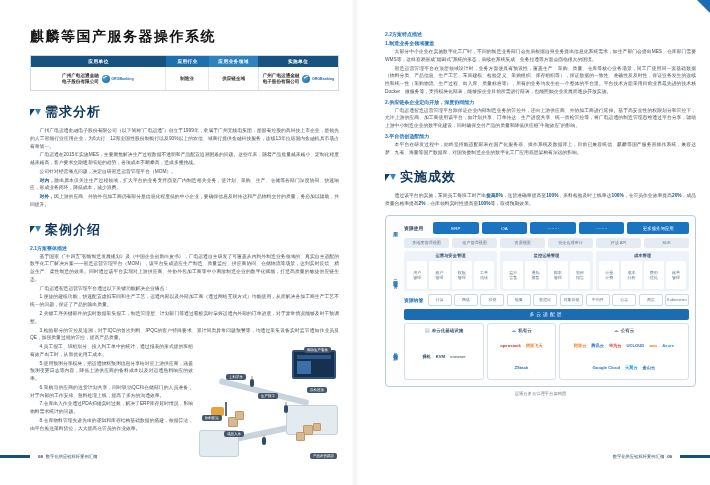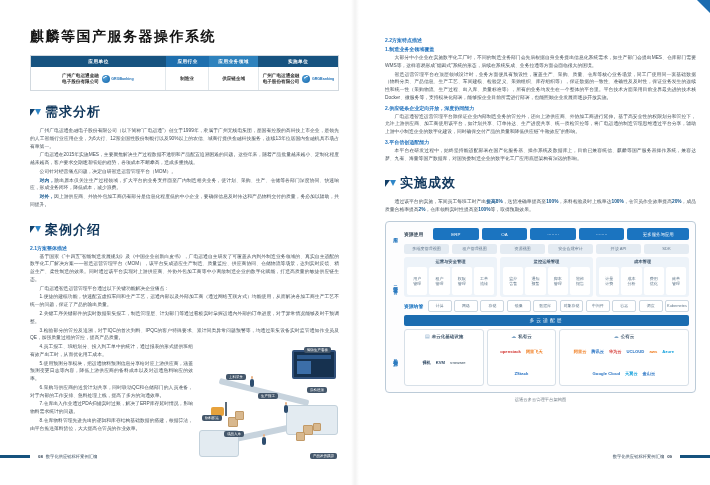--- a/index.html
+++ b/index.html
@@ -2,21 +2,21 @@
 <html><head>
 <meta charset="utf-8">
 <style>
   html,body{margin:0;padding:0;background:#ffffff;font-family:"Liberation Sans","DejaVu Sans",sans-serif;}
   #canvas{position:relative;width:710px;height:485px;background:#fff;overflow:hidden;}
   .gutter{position:absolute;left:351px;top:0;width:8px;height:100%;background:linear-gradient(90deg,rgba(0,0,0,0),rgba(0,0,0,.05),rgba(0,0,0,0));}
   .page{position:absolute;top:0;height:485px;}
   .page.left{left:0;width:355px;}
   .page.right{left:355px;width:355px;}
   .content{position:absolute;left:30px;right:16px;top:28px;}
-  .page.right .content{top:34px;right:14px;}
+  .page.right .content{top:28px;right:14px;}
 
   h1.title{margin:0 0 9px 0;font-size:14px;font-weight:bold;color:#141414;letter-spacing:1.5px;}
 
   
   .info-table{border:1px solid #d2d9df;margin-bottom:12px;}
   .thead{display:flex;height:11px;}
   .th{display:flex;align-items:center;justify-content:center;color:#fff;font-size:4.6px;font-weight:bold;letter-spacing:.5px;}
   .th:nth-child(1){width:44%;background:#175380;}
   .th:nth-child(2){width:14%;background:#1e6fae;}
   .th:nth-child(3){width:16%;background:#2e82bd;}

